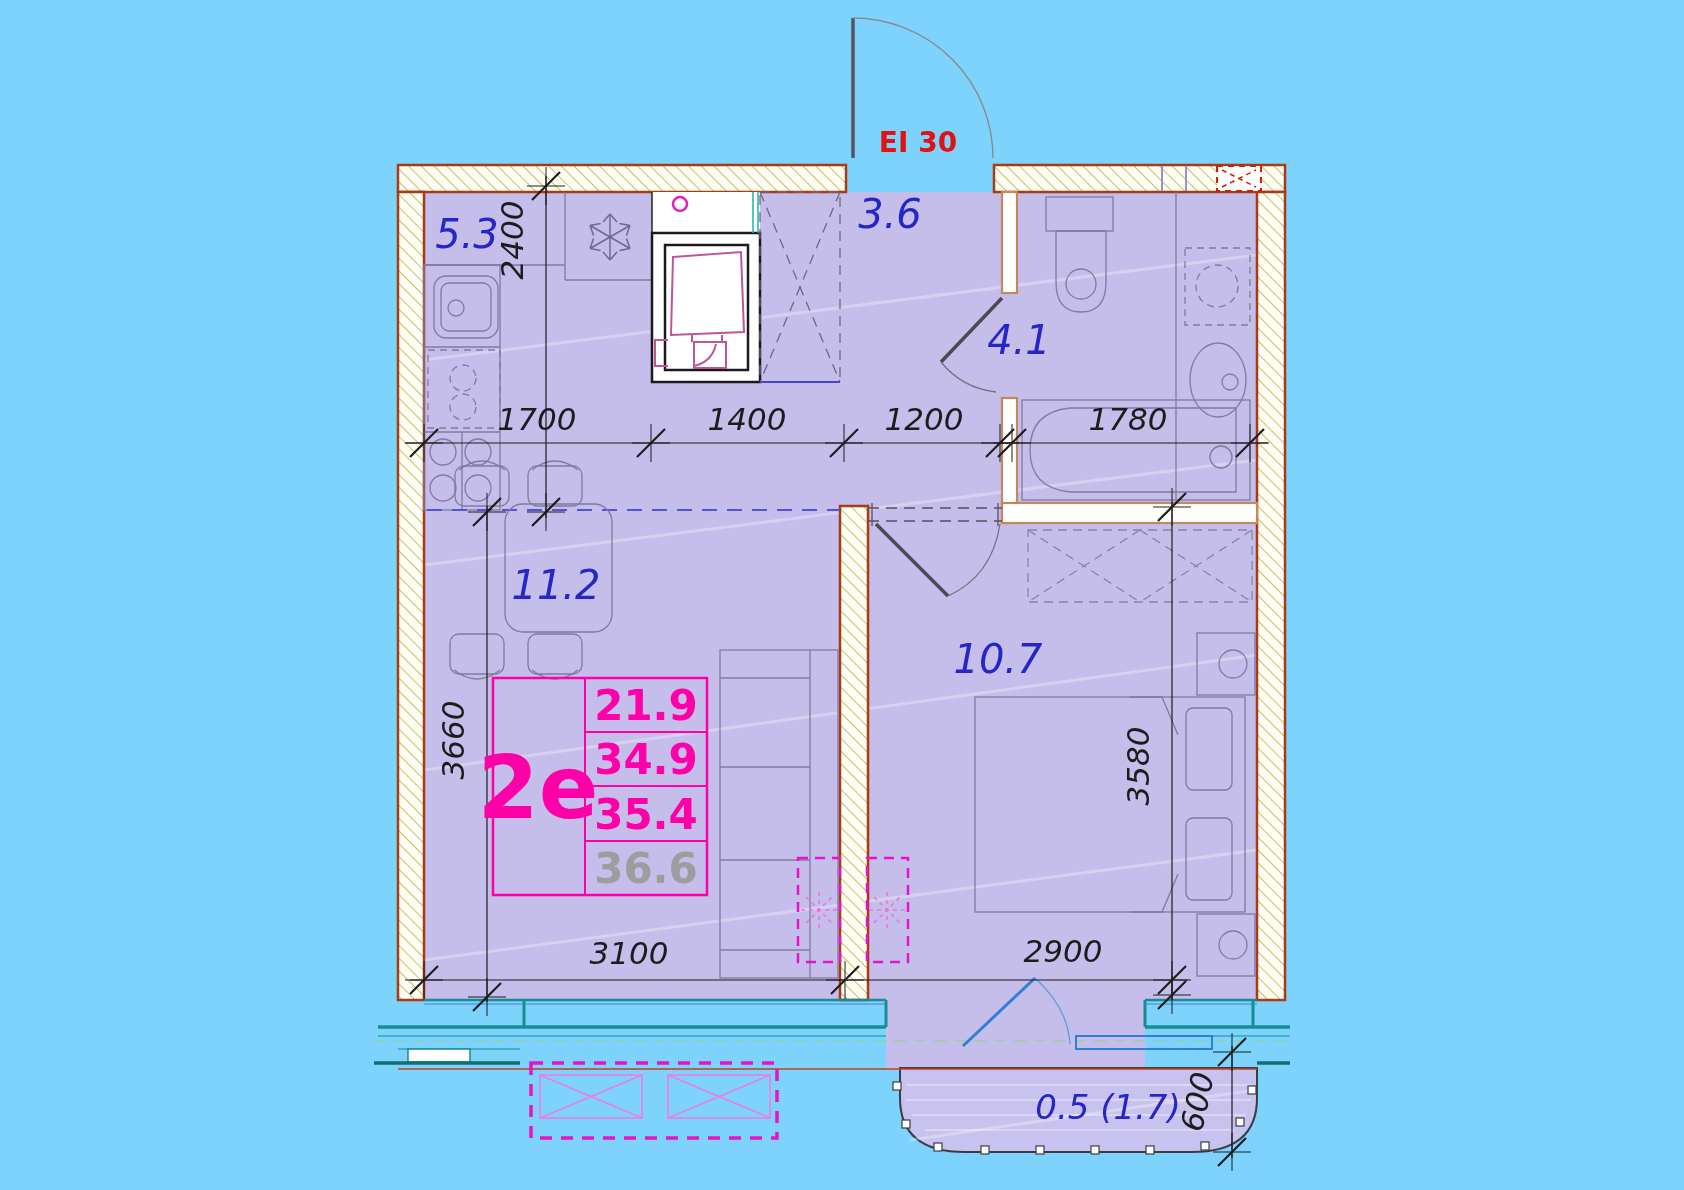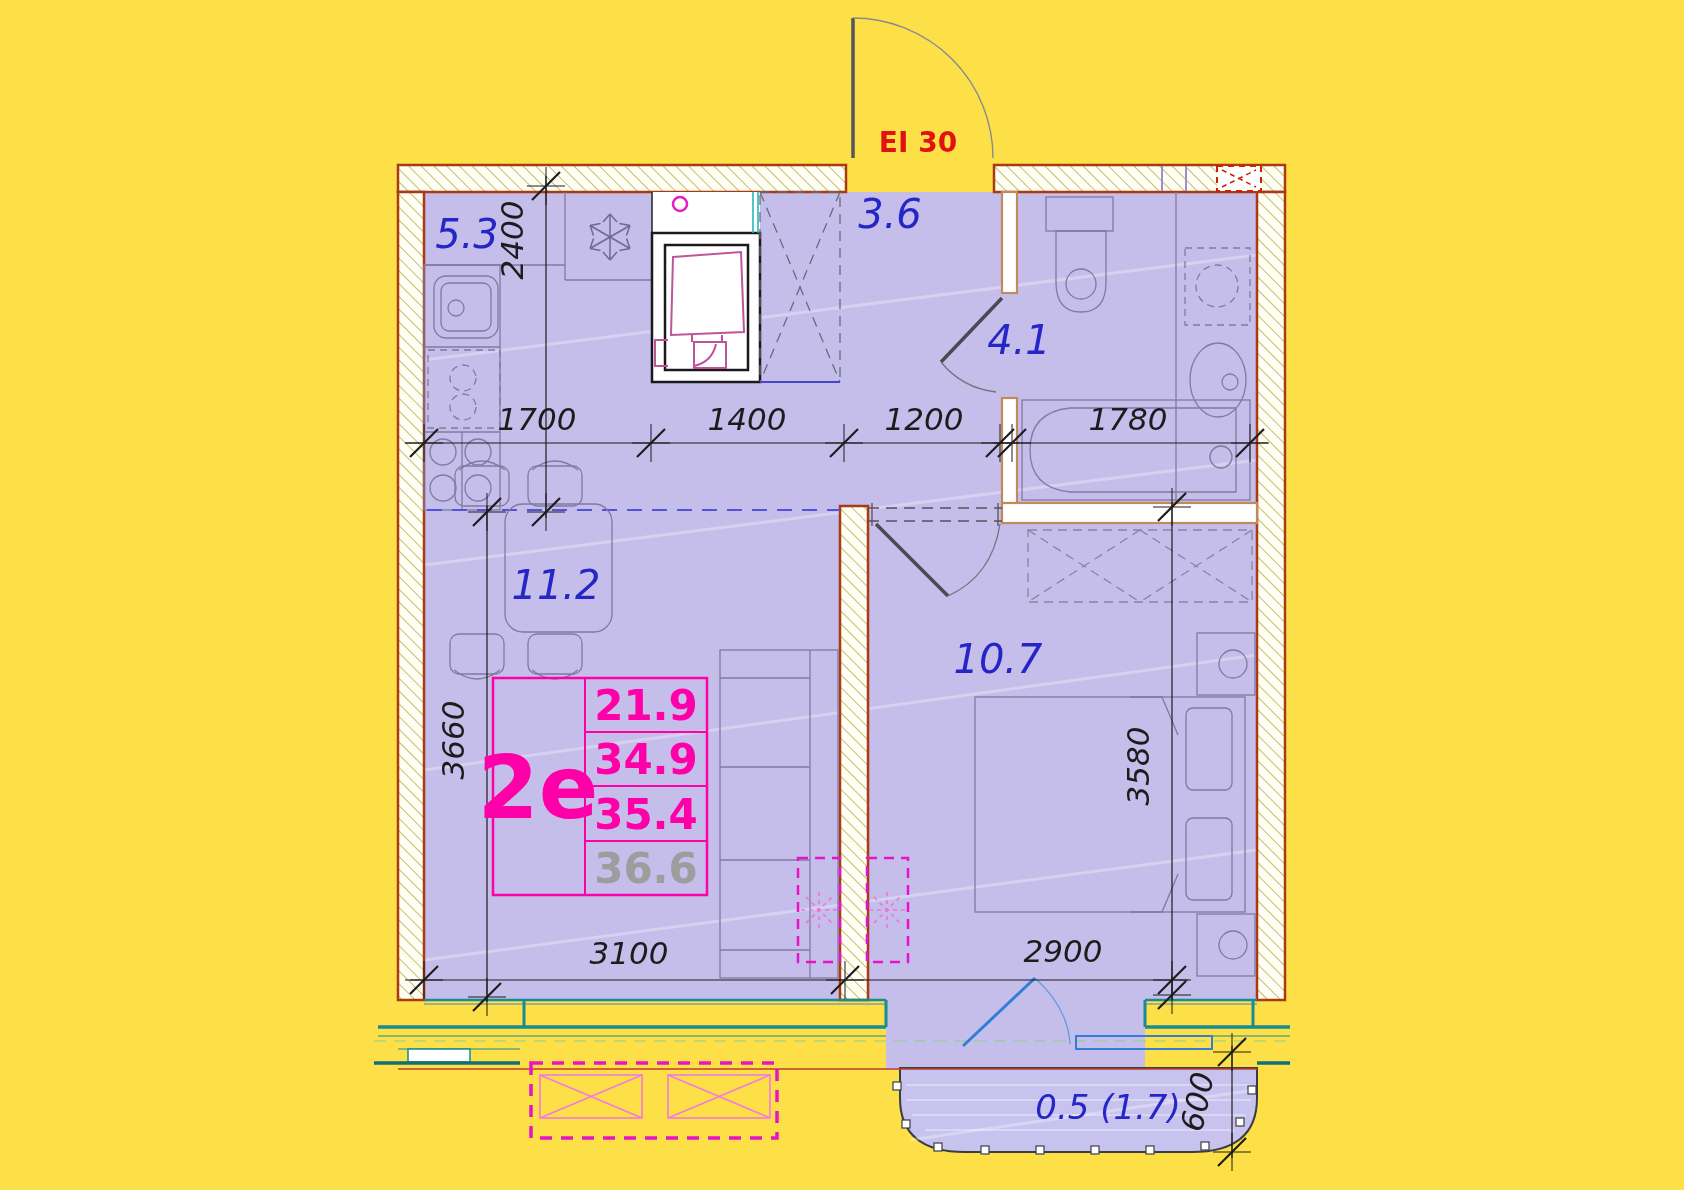--- a/index.html
+++ b/index.html
@@ -1,16 +1,16 @@
 <!DOCTYPE html>
 <html><head>
 <meta charset="utf-8">
 <style>
   html,body{margin:0;padding:0;background:#ffffff;}
-  .canvas{position:relative;width:1684px;height:1190px;background:#fde047;overflow:hidden;
+  .canvas{position:relative;width:1684px;height:1190px;background:#7dd3fc;overflow:hidden;
           font-family:"DejaVu Sans",sans-serif;text-decoration:underline;}
   svg{position:absolute;left:0;top:0;}
   text{font-family:"DejaVu Sans",sans-serif;}
   .room-label{font-style:italic;font-size:40px;fill:#2525c8;}
   .balc-label{font-style:italic;font-size:34px;fill:#2525c8;}
   .dim{font-style:italic;font-size:31px;fill:#1c1c1c;}
   .fire{font-size:28px;font-weight:bold;fill:#e01212;}
   .flat-type{font-size:88px;font-weight:bold;fill:#ff00a8;}
   .flat-val{font-size:42px;font-weight:bold;fill:#ff00a8;}
   .flat-val-gray{font-size:42px;font-weight:bold;fill:#9d9d9d;}

